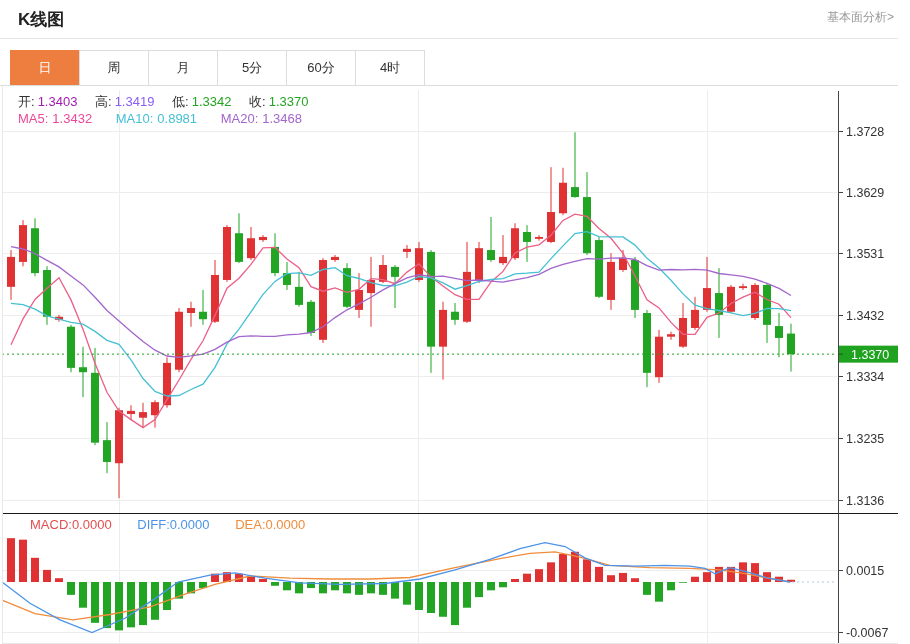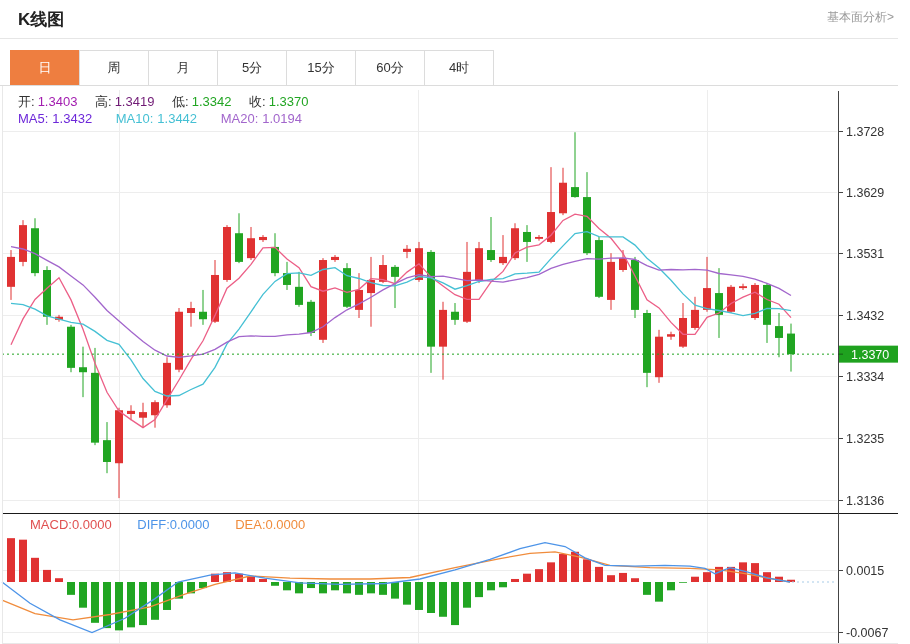--- a/index.html
+++ b/index.html
@@ -34,21 +34,20 @@
 
 <div class="app">
   <div class="page-title">K线图</div>
   <a class="fa-link">基本面分析&gt;</a>
   <div class="title-divider"></div>
   <div class="tabbar">
       <div class="tab active" style="background: rgb(238, 126, 64); border-color: rgb(238, 126, 64);">日</div>
       <div class="tab">周</div>
       <div class="tab">月</div>
       <div class="tab">5分</div>
-      <div class="tab">15分</div>
       <div class="tab">60分</div>
       <div class="tab">4时</div>
     </div>
   <div class="tab-underline"></div>
 
   <svg id="chart" width="910" height="558" viewBox="0 86 910 558">
       <g>
         <line x1="119" y1="90" x2="119" y2="643" stroke="#ededed" shape-rendering="crispEdges"></line>
         <line x1="418" y1="90" x2="418" y2="643" stroke="#ededed" shape-rendering="crispEdges"></line>
         <line x1="707" y1="90" x2="707" y2="643" stroke="#ededed" shape-rendering="crispEdges"></line>
@@ -305,29 +304,29 @@
       </g>
       <g>
         <rect x="839" y="345.6452702702709" width="64" height="17" fill="#1fa21f"></rect>
         <line x1="838" y1="354.1452702702709" x2="843" y2="354.1452702702709" stroke="#145c14"></line>
         <text x="851" y="358.6452702702709" font-size="12.5" fill="#ffffff">1.3370</text>
       </g>
     </svg>
 
   <div class="legend legend-ohlc">
     <span class="pair"><span class="lbl-dark">开:</span><span class="val" style="color: #a21caf;">1.3403</span></span>
-    <span class="pair"><span class="lbl-dark">高:</span><span class="val" style="color: #701a75;">1.3419</span></span>
+    <span class="pair"><span class="lbl-dark">高:</span><span class="val" style="color: #8b5cf6;">1.3419</span></span>
     <span class="pair"><span class="lbl-dark">低:</span><span class="val" style="color: rgb(33, 165, 34); text-align: center;">1.3342</span></span>
     <span class="pair"><span class="lbl-dark">收:</span><span class="val" style="color: rgb(33, 165, 34);">1.3370</span></span>
   </div>
 
   <div class="legend legend-ma">
-    <span class="ma-pair" style="color: #6d28d9;"><span>MA5:</span><span class="val">1.3432</span></span>
-    <span class="ma-pair" style="color: rgb(69, 192, 212);"><span>MA10:</span><span class="val">1.3442</span></span>
-    <span class="ma-pair" style="color: rgb(162, 102, 204);"><span>MA20:</span><span class="val">1.0194</span></span>
+    <span class="ma-pair" style="color: #ec4899;"><span>MA5:</span><span class="val">1.3432</span></span>
+    <span class="ma-pair" style="color: rgb(69, 192, 212);"><span>MA10:</span><span class="val">0.8981</span></span>
+    <span class="ma-pair" style="color: rgb(162, 102, 204);"><span>MA20:</span><span class="val">1.3468</span></span>
   </div>
 
   <div class="legend legend-macd">
     <span class="macd-pair" style="color: rgb(224, 80, 80);"><span>MACD:</span><span>0.0000</span></span>
     <span class="macd-pair" style="color: rgb(77, 148, 232);"><span>DIFF:</span><span>0.0000</span></span>
     <span class="macd-pair" style="color: rgb(240, 140, 60);"><span>DEA:</span><span>0.0000</span></span>
   </div>
 </div>
 
 </body></html>

